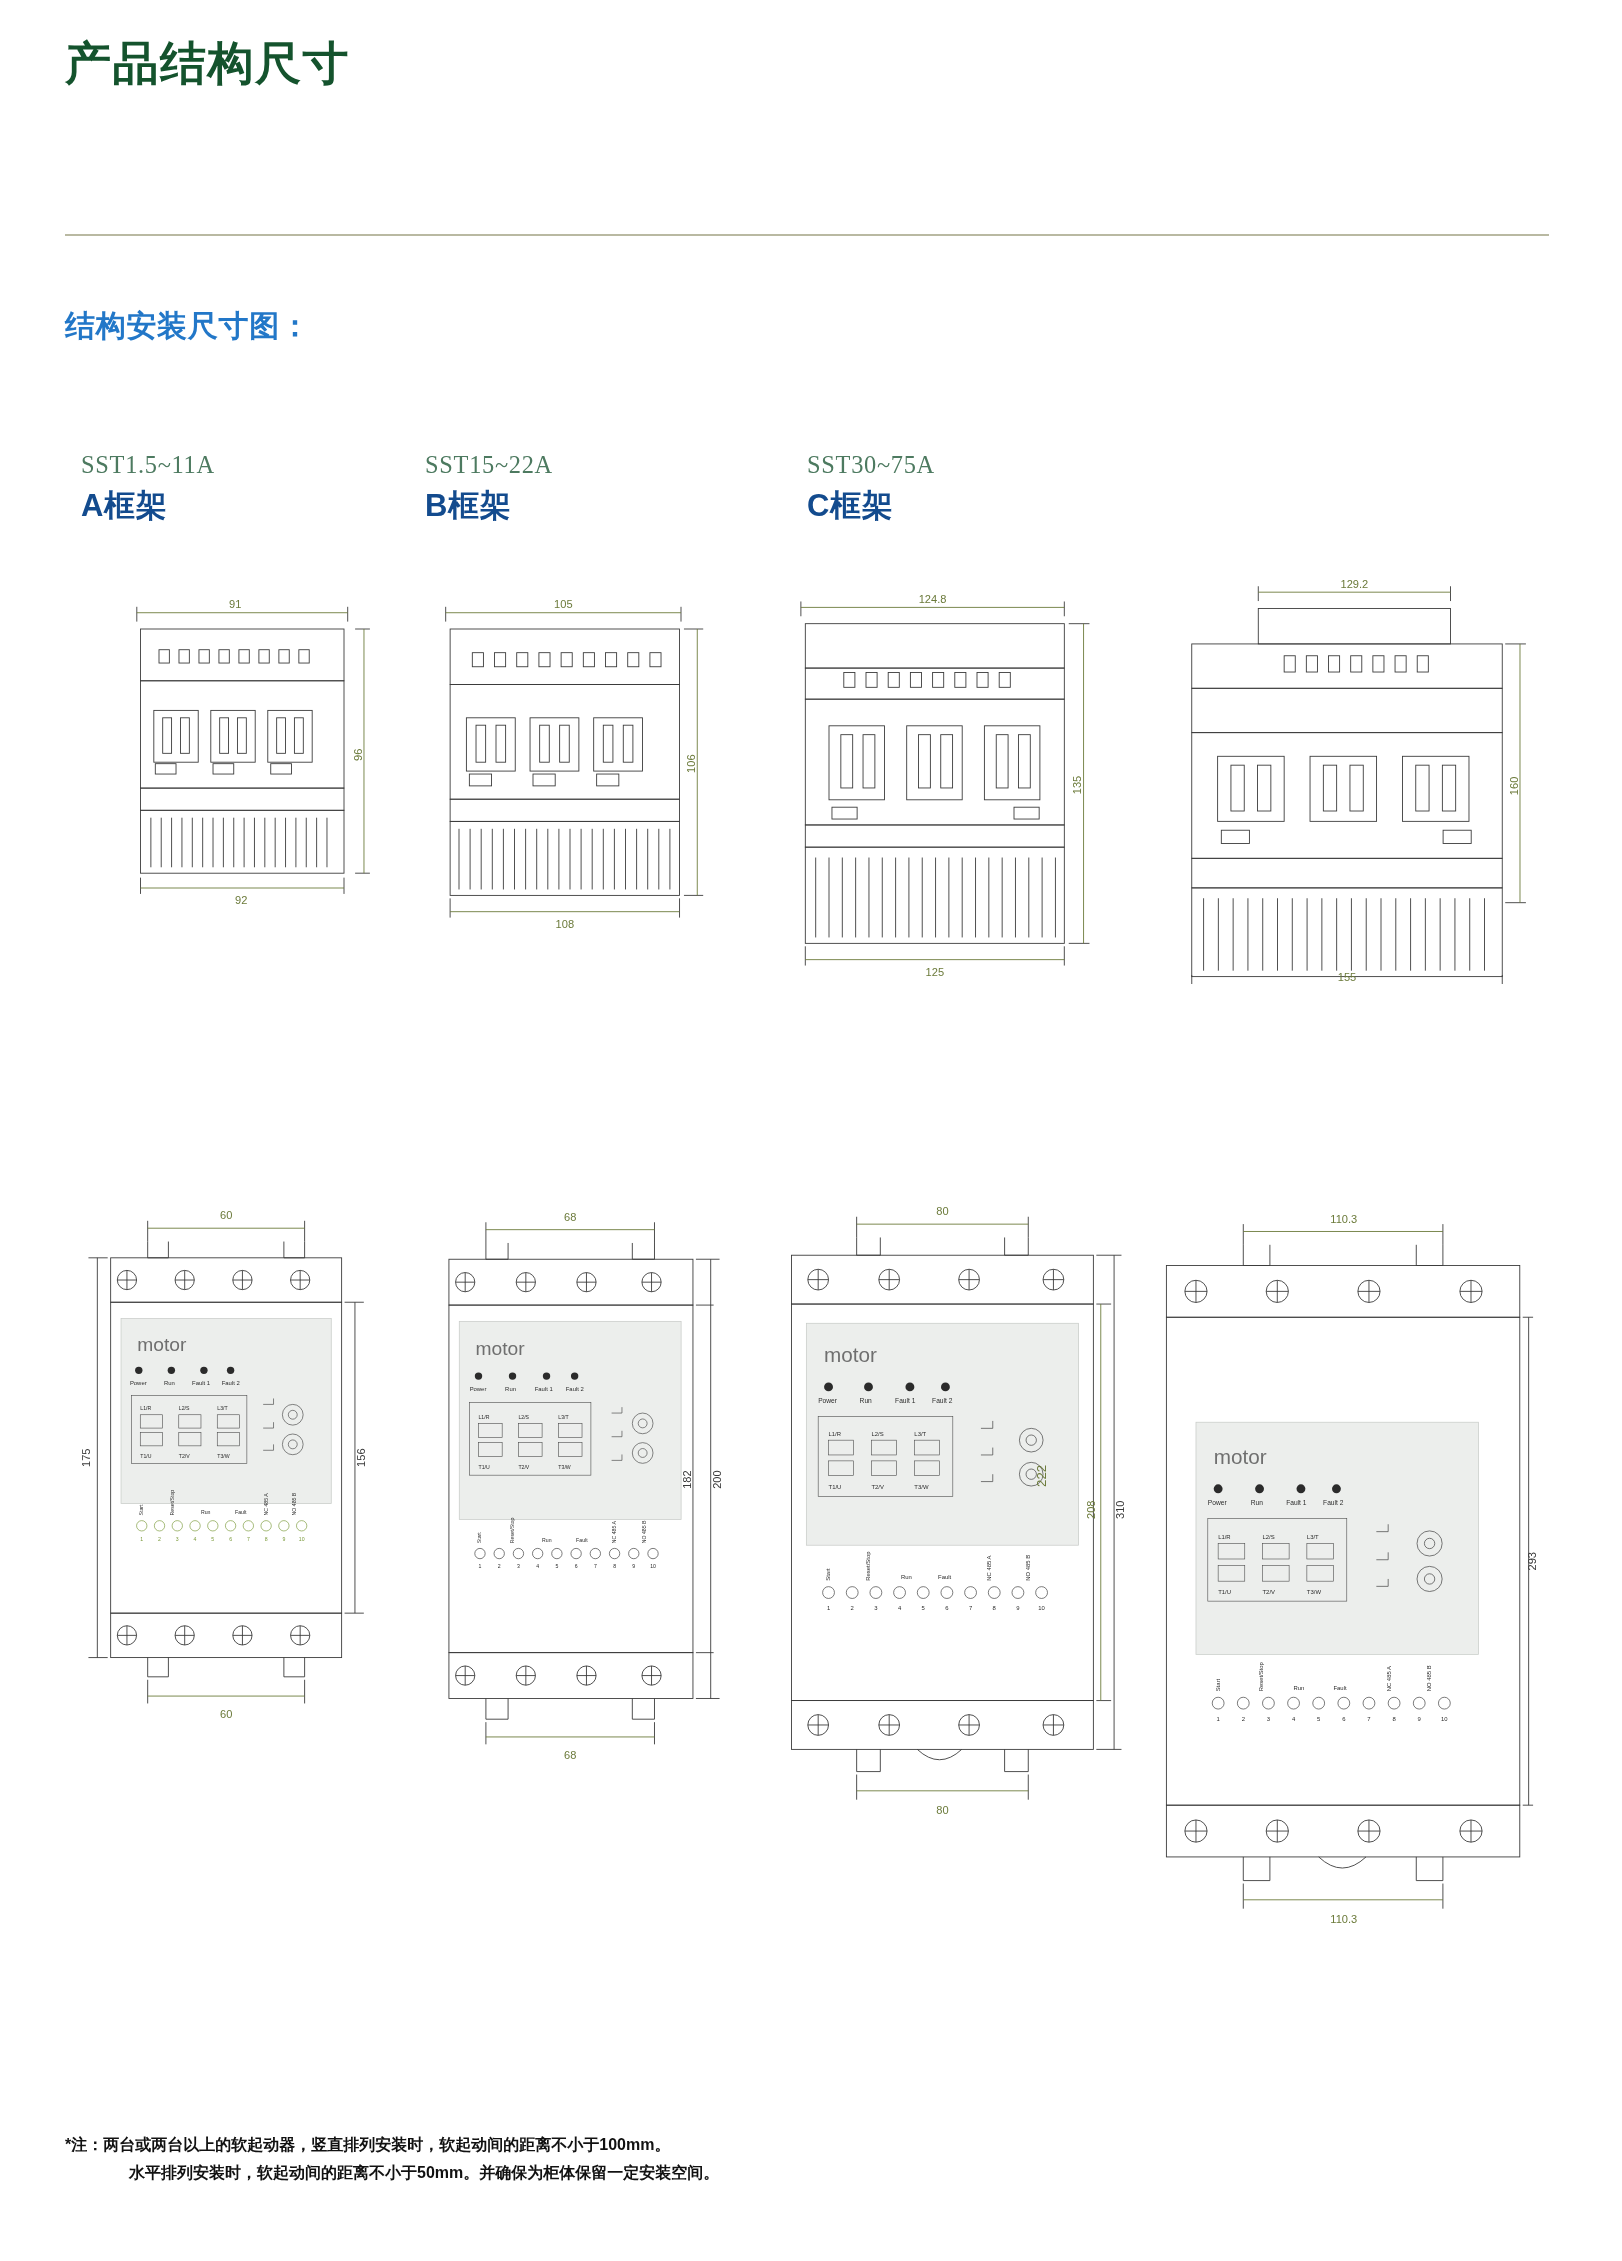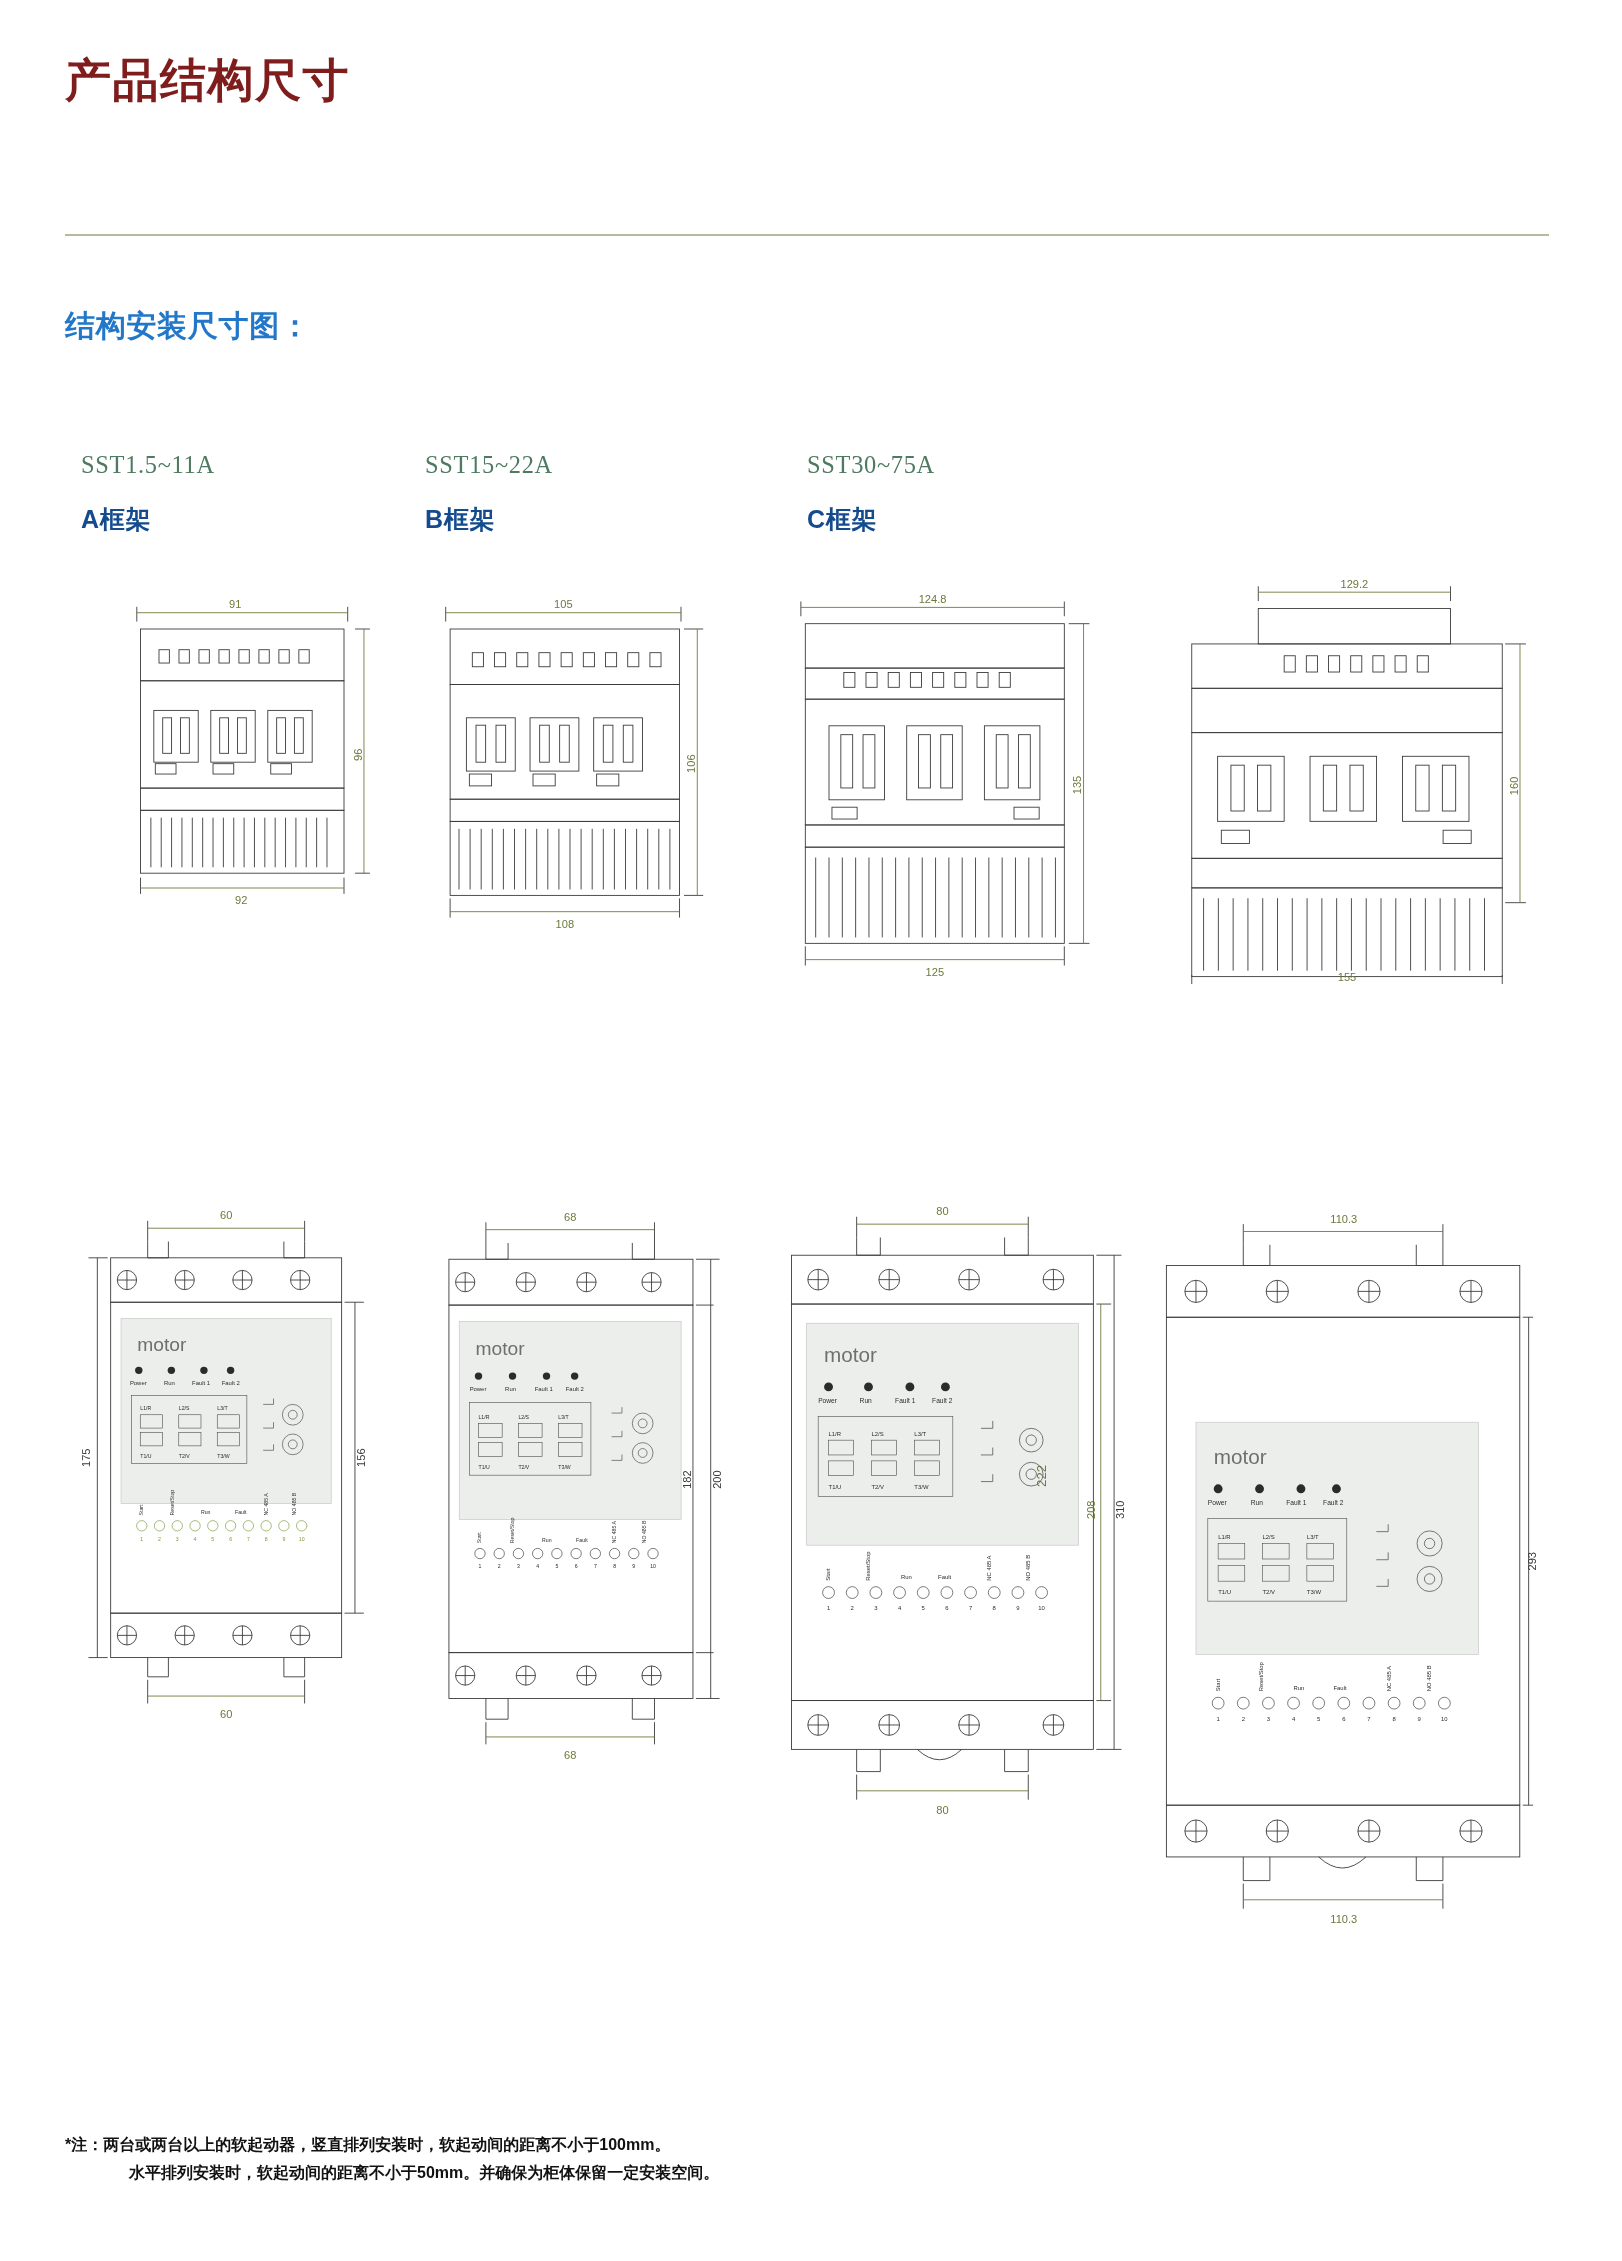--- a/index.html
+++ b/index.html
@@ -9,23 +9,22 @@
     font-family:"Liberation Sans", sans-serif;
     color:#1a1a1a;
     position:relative;
     overflow:hidden;
   }
   .page{position:relative;width:1623px;height:2261px;}
 
   
   .header{position:absolute;left:65px;top:37px;width:1487px;}
   .title-cn{
-    font-size:46px;font-weight:700;color:#7f1d1d;letter-spacing:1.5px;
+    font-size:46px;font-weight:700;color:#14532d;letter-spacing:1.5px;
     line-height:1.15;
-    margin-top:17px;
   }
   .title-en{
     font-size:43px;font-weight:400;color:#8e8e72;letter-spacing:0.7px;
     line-height:1.25;margin-top:1.5px;
   }
   .header-rule{
     position:absolute;left:65px;top:234px;width:1484px;height:1.5px;
     background:#b9b9a2;
   }
 
@@ -35,21 +34,21 @@
     font-size:30px;font-weight:700;color:#2277c8;letter-spacing:0.7px;
   }
 
   
   .model-head{position:absolute;text-align:left;}
   .model-code{
     font-family:"Liberation Serif", serif;
     font-size:24.4px;color:#4d7a60;letter-spacing:0.7px;white-space:nowrap;
   }
   .model-frame{
-    margin-top:24px;font-size:25px;font-weight:700;color:#134b8e;
+    margin-top:6px;font-size:31px;font-weight:700;color:#134b8e;
     letter-spacing:0.7px;white-space:nowrap;
   }
 
   
   .draw{position:absolute;}
   .draw svg{display:block;}
 
   
   .footnote{
     position:absolute;left:65px;top:2131px;width:1480px;

